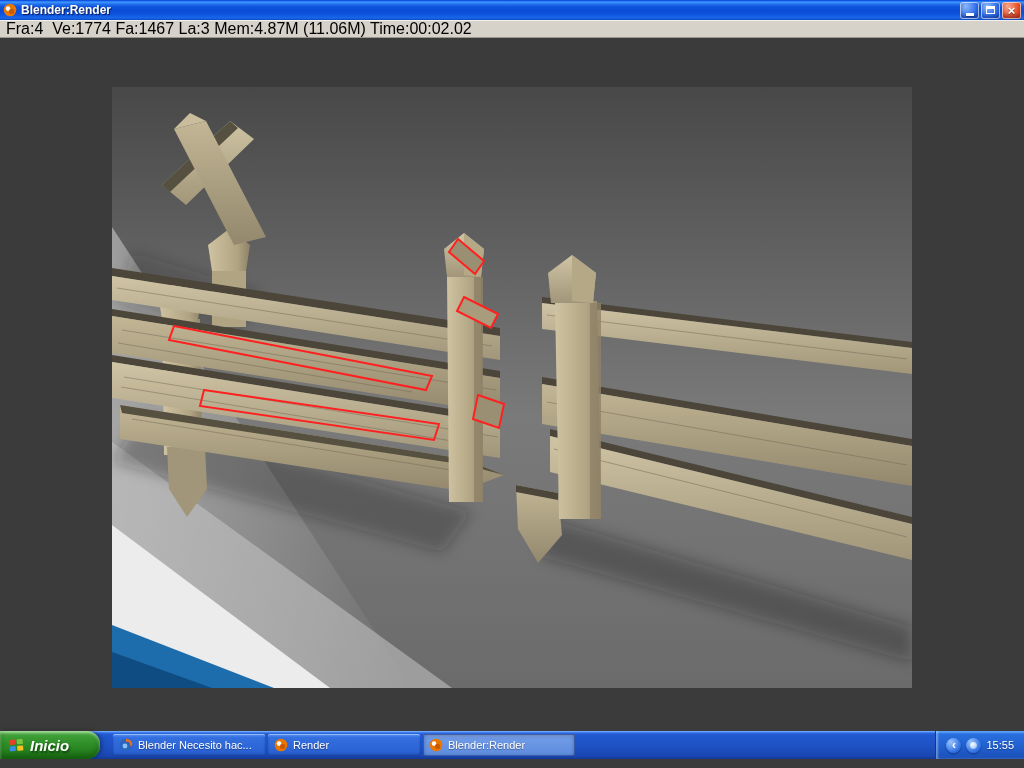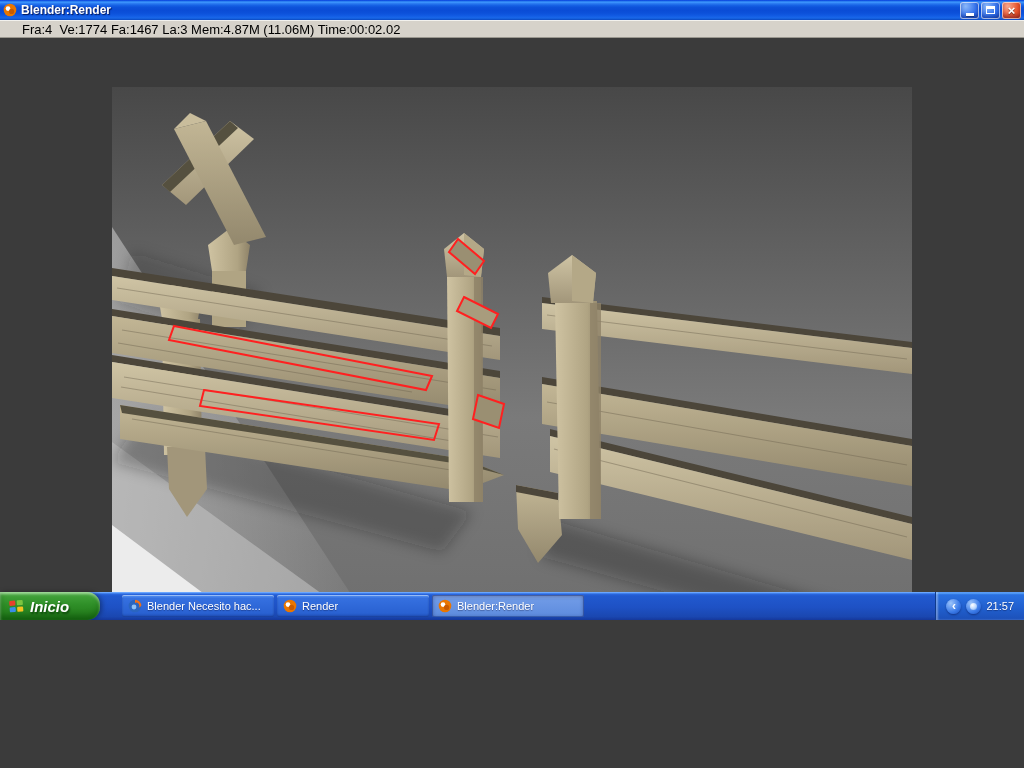--- a/index.html
+++ b/index.html
@@ -1,18 +1,18 @@
 <!DOCTYPE html>
 <html><head>
 <meta charset="utf-8">
 <style>
   html,body{margin:0;padding:0;}
   body{width:1024px;height:768px;overflow:hidden;background:#3b3b3b;
        font-family:"Liberation Sans",sans-serif;position:relative;}
-  #screen{position:absolute;inset:0;width:1024px;height:620px;overflow:hidden;}
+  #screen{position:absolute;inset:0;width:1024px;height:759px;overflow:hidden;}
 
   
   .titlebar{position:absolute;top:0;left:0;right:0;height:20px;display:flex;align-items:center;
     padding-left:3px;box-sizing:border-box;
     background:linear-gradient(180deg,#0831d9 0%,#1663e8 4%,#2f84f2 8%,#3b93fd 12%,#2a7af0 18%,
       #1763e6 26%,#0d53da 36%,#0a4cd6 52%,#0c51da 66%,#115ae2 78%,#1865e9 87%,#1460dd 93%,#0a47c0 100%);}
   .title-icon{width:14px;height:14px;margin-right:4px;flex:0 0 auto;}
   .title-text{color:#fff;font-size:12px;font-weight:bold;text-shadow:1px 1px 1px rgba(0,0,40,.75);}
   .win-controls{margin-left:auto;display:flex;align-items:center;padding-right:3px;}
   .ctrl{width:19px;height:17px;border-radius:3px;margin-left:2px;display:flex;align-items:center;
@@ -22,31 +22,31 @@
   .ctrl.red{background:radial-gradient(circle at 30% 25%,#f7a78f,#e8552d 55%,#c22a08);}
   .glyph-min{width:8px;height:3px;background:#fff;align-self:flex-end;margin-bottom:3px;
     box-shadow:0 1px 1px rgba(0,0,0,.4);}
   .glyph-max{width:9px;height:8px;border:1px solid #fff;border-top-width:3px;box-sizing:border-box;}
   .glyph-close{color:#fff;font-size:13px;font-weight:bold;line-height:1;text-shadow:0 1px 1px rgba(0,0,0,.5);}
 
   
   .statsbar{position:absolute;top:20px;left:0;right:0;height:18px;background:#d6d2ca;
     border-top:1px solid #f2f1ed;border-bottom:1px solid #9a978f;box-sizing:border-box;
     display:flex;align-items:center;}
-  .stats-text{font-size:13px;color:#000;padding-left:22px;white-space:pre;}
+  .stats-text{font-size:16px;color:#000;padding-left:6px;white-space:pre;}
 
   
   .main{position:absolute;top:38px;left:0;right:0;bottom:28px;background:#3b3b3b;}
   .render-frame{position:absolute;left:112px;top:49px;width:800px;height:601px;}
 
   
   .taskbar{position:absolute;bottom:0;left:0;right:0;height:28px;display:flex;align-items:center;
     background:linear-gradient(180deg,#3e7cf0 0%,#5496f8 3%,#2a66dd 8%,#2159cf 14%,#1e51c4 55%,
       #1a47b0 88%,#15389b 100%);
-    box-shadow:inset 0 1px 0 #6aa6ff;gap:9px;}
+    box-shadow:inset 0 1px 0 #6aa6ff;}
   .start-btn{height:28px;width:100px;flex:0 0 auto;display:flex;align-items:center;gap:5px;
     padding-left:8px;box-sizing:border-box;border-radius:0 13px 13px 0;cursor:default;
     background:linear-gradient(180deg,#63c457 0%,#41a139 12%,#2f8f28 45%,#27821f 72%,#1d7016 100%);
     box-shadow:inset 0 2px 3px rgba(255,255,255,.45),inset 0 -4px 6px rgba(0,60,0,.4),2px 0 5px rgba(0,0,0,.35);}
   .start-label{color:#fff;font-size:15px;font-weight:bold;font-style:italic;
     text-shadow:1px 2px 2px rgba(0,40,0,.65);}
   .flag-icon{width:17px;height:17px;}
   .tasks{display:flex;gap:3px;margin-left:13px;align-items:center;}
   .task-btn{width:152px;height:22px;border-radius:2px;display:flex;align-items:center;gap:5px;
     padding:0 6px;box-sizing:border-box;color:#fff;font-size:11px;white-space:nowrap;
@@ -255,17 +255,17 @@
       </div>
     </div>
 
     <div class="tray">
       <div class="tray-circle">
         <span class="tray-chevron">‹</span>
       </div>
       <div class="tray-circle">
         <div class="tray-dot"></div>
       </div>
-      <span class="tray-time">21:57</span>
+      <span class="tray-time">15:55</span>
     </div>
   </div>
 
 </div>
 
 </body></html>

